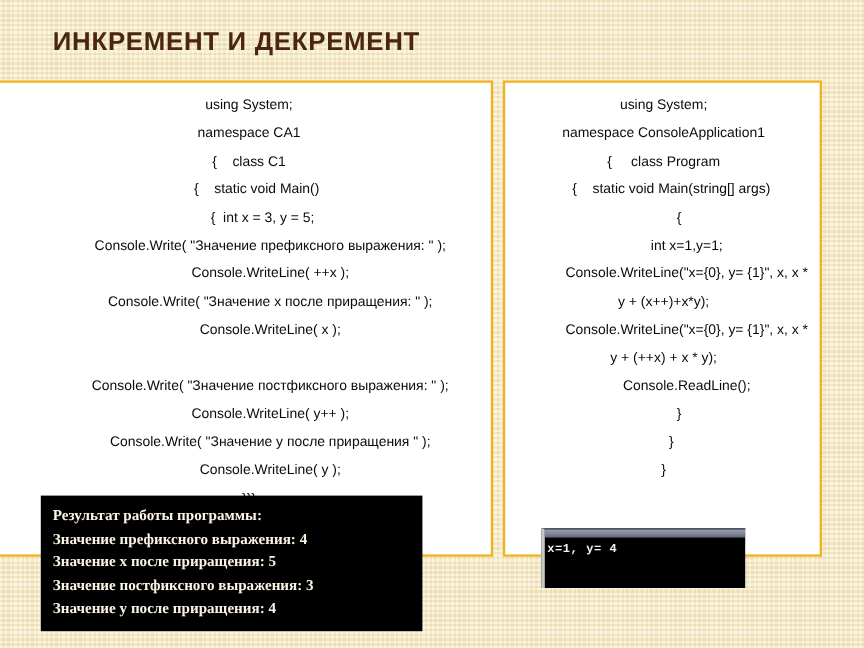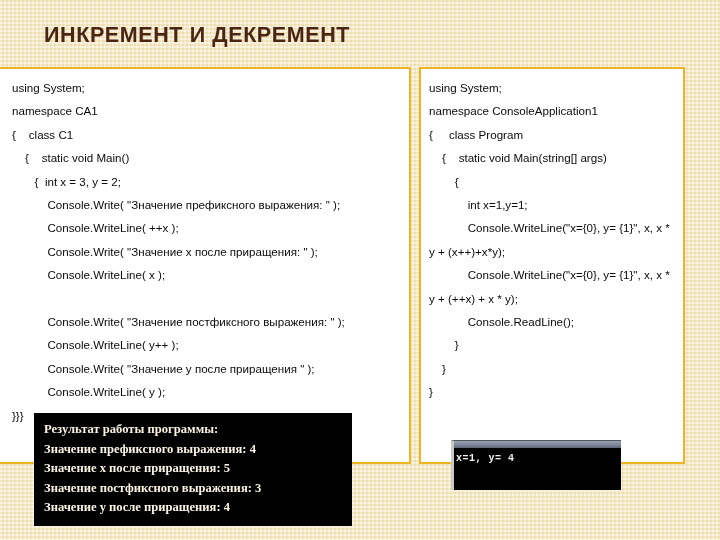--- a/index.html
+++ b/index.html
@@ -78,20 +78,21 @@
   }
   #code-right {
     font-size: 11.6px;
     line-height: 23.4px;
     padding-left: 8px;
     padding-top: 7px;
   }
   .cl {
     white-space: pre-wrap;
     min-height: 23.4px;
+    text-align: center;
   }
   .cl.blank { height: 23.4px; }
 
   
   #console-left {
     position: absolute;
     left: 22px;
     top: 413px;
     width: 318px;
     height: 113px;
@@ -146,21 +147,21 @@
 <div id="slide">
 
   <div id="title">ИНКРЕМЕНТ И ДЕКРЕМЕНТ</div>
 
   <div class="panel" id="panel-left">
     <div class="code" id="code-left">
       <div class="cl">using System;</div>
       <div class="cl">namespace CA1</div>
       <div class="cl">{    class C1</div>
       <div class="cl">    {    static void Main()</div>
-      <div class="cl">       {  int x = 3, y = 2;</div>
+      <div class="cl">       {  int x = 3, y = 5;</div>
       <div class="cl">           Console.Write( "Значение префиксного выражения: " );</div>
       <div class="cl">           Console.WriteLine( ++x );</div>
       <div class="cl">           Console.Write( "Значение х после приращения: " );</div>
       <div class="cl">           Console.WriteLine( x );</div>
       <div class="cl blank"></div>
       <div class="cl">           Console.Write( "Значение постфиксного выражения: " );</div>
       <div class="cl">           Console.WriteLine( y++ );</div>
       <div class="cl">           Console.Write( "Значение у после приращения " );</div>
       <div class="cl">           Console.WriteLine( y );</div>
       <div class="cl">}}}</div>

